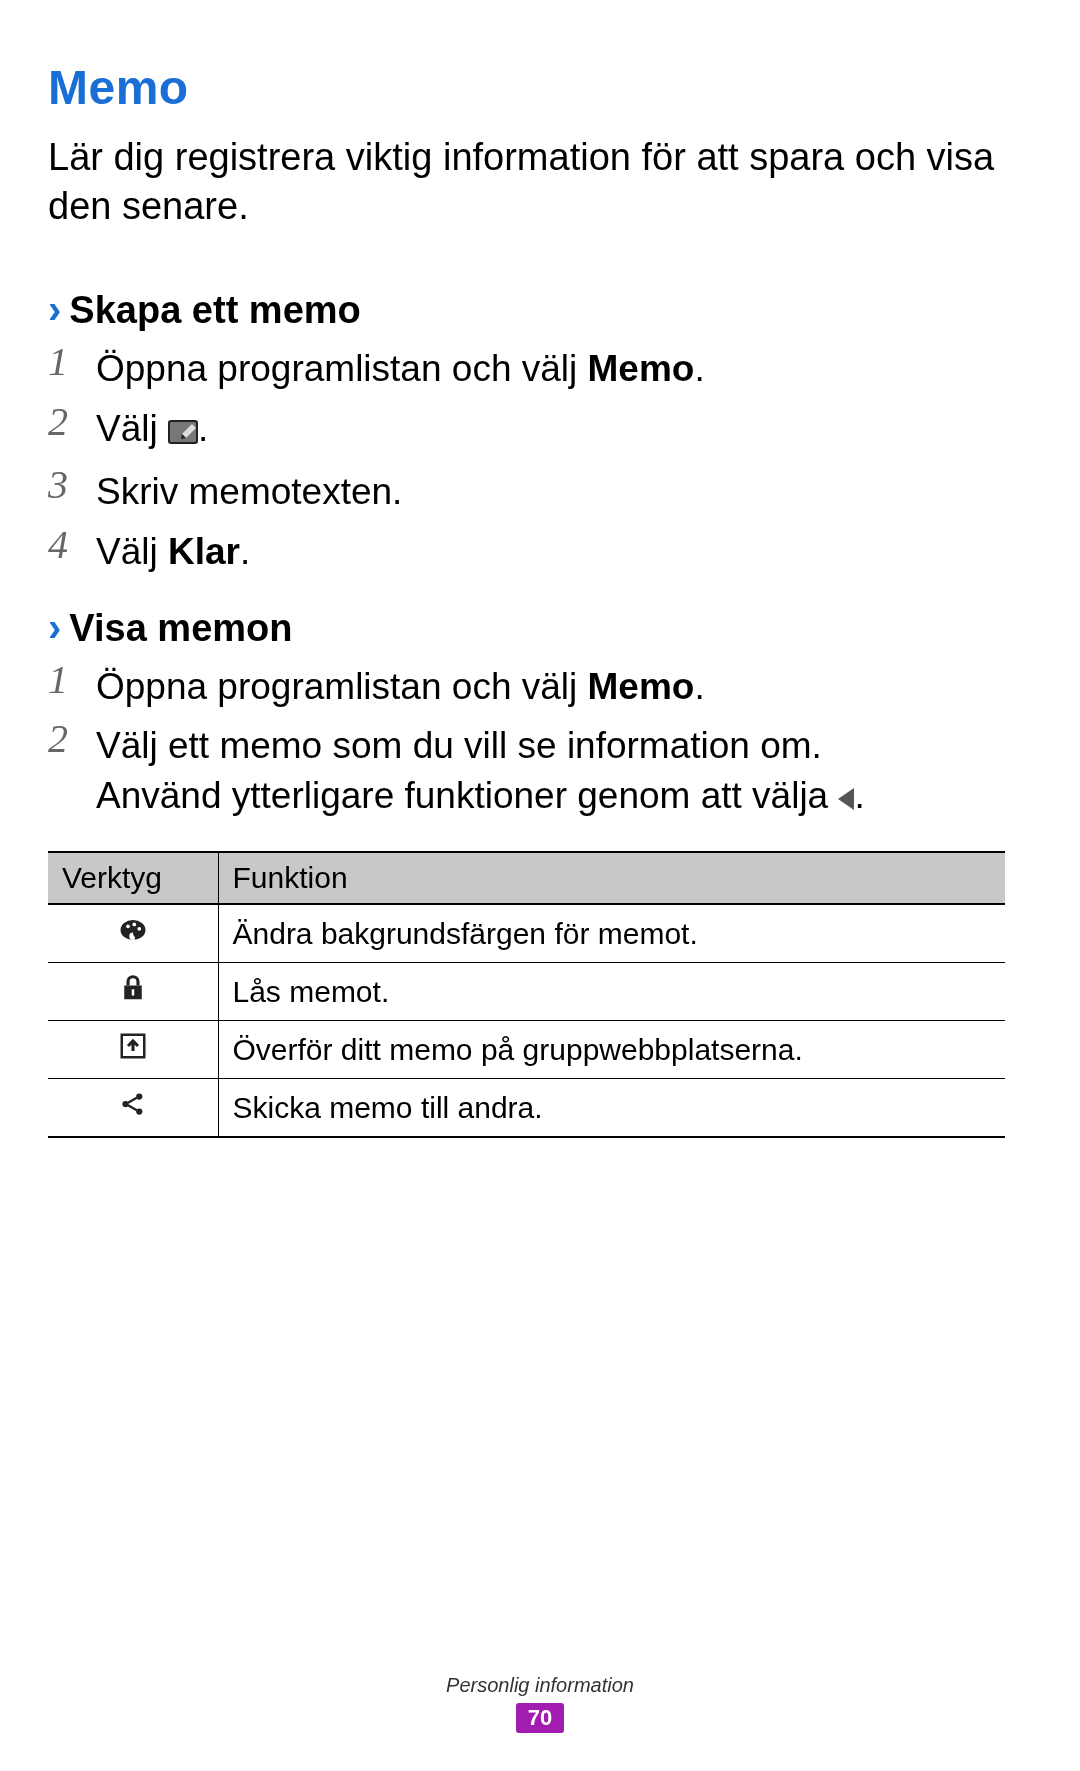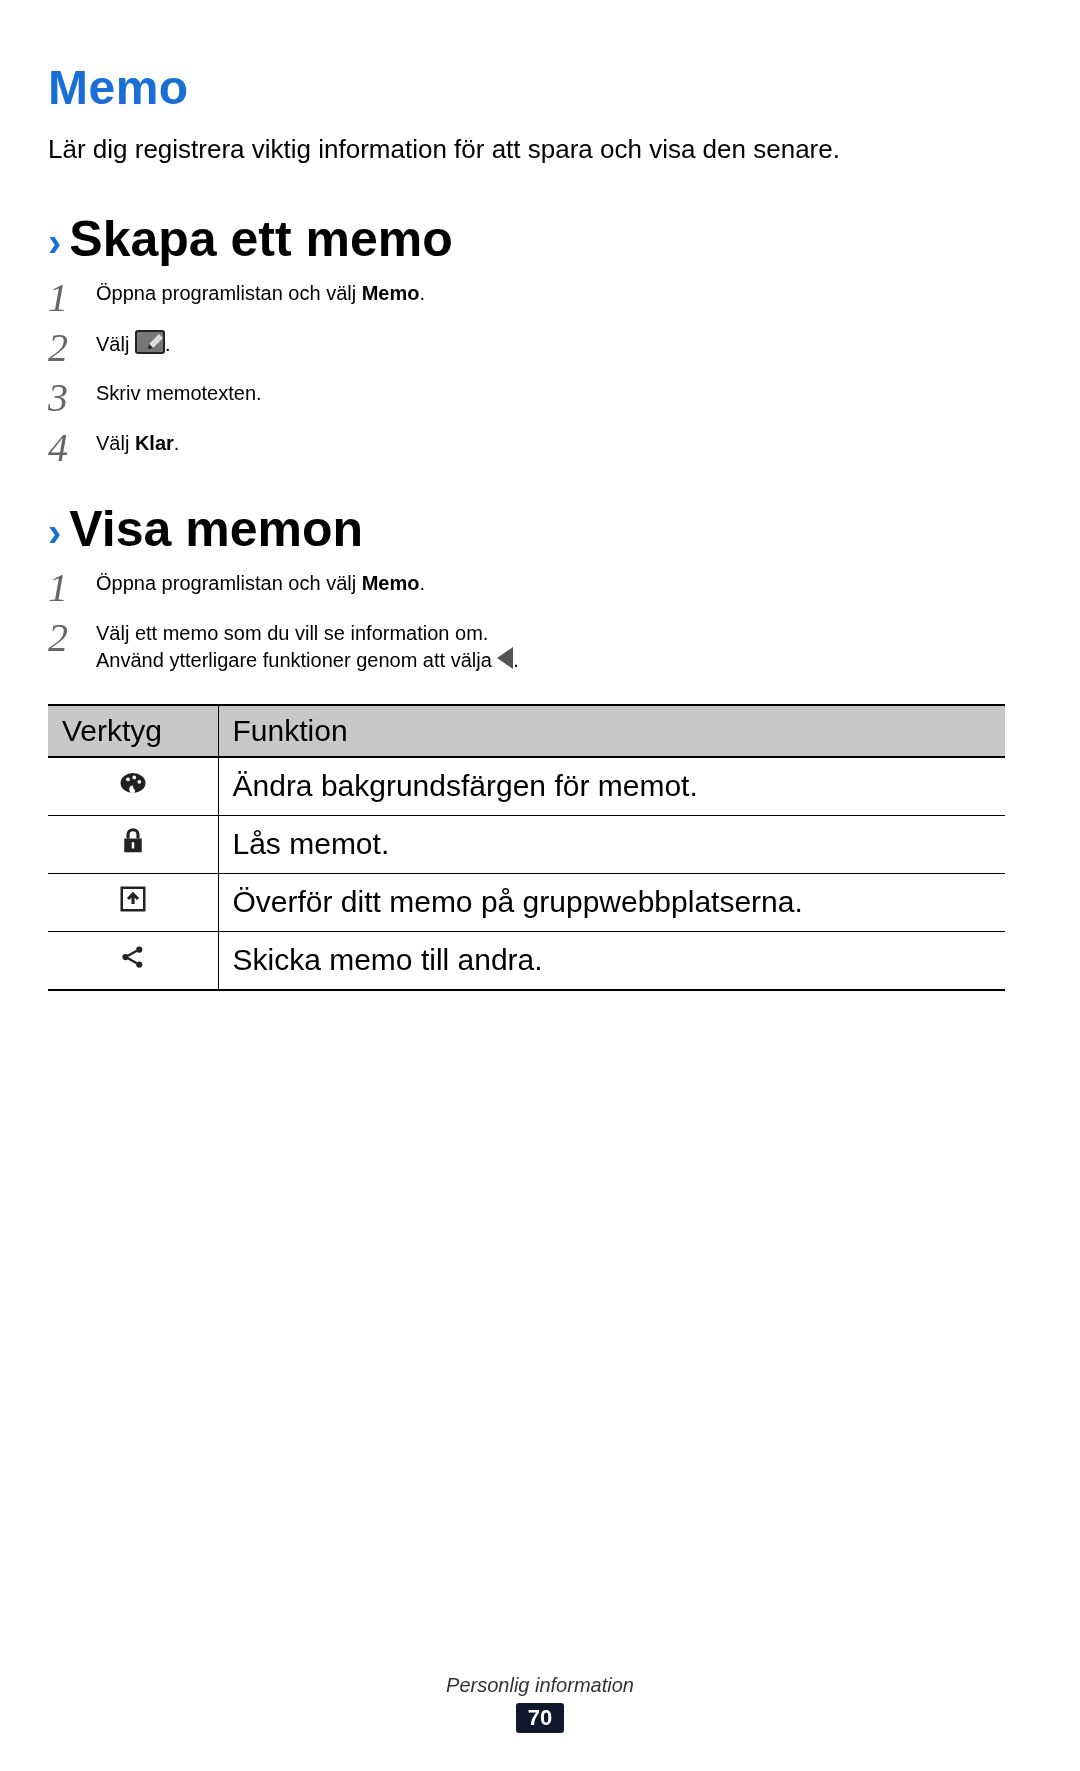--- a/index.html
+++ b/index.html
@@ -1,53 +1,53 @@
 <!DOCTYPE html>
 <html><head>
 <meta charset="utf-8">
 <style>
   * { box-sizing: border-box; margin: 0; padding: 0; }
   html, body { width: 1080px; height: 1771px; background: #fff; font-family: "Myriad Pro", "Segoe UI", Arial, sans-serif; color: #000; }
   .page { padding: 60px 75px 0 48px; position: relative; height: 100%; }
   .title { font-size: 48px; font-weight: 700; color: #1a6fd6; margin-bottom: 18px; letter-spacing: 0.5px; }
-  .intro { font-size: 26px; line-height: 1.3; margin-bottom: 43px; }
+  .intro { font-size: 38px; line-height: 1.3; margin-bottom: 57px; }
   .sub-row { display: flex; align-items: baseline; gap: 8px; margin-bottom: 8px; margin-top: 10px; }
   .chevron { color: #1a6fd6; font-size: 40px; font-weight: 900; line-height: 1; }
-  .subheading { font-size: 50px; font-weight: 700; }
+  .subheading { font-size: 38px; font-weight: 700; }
   ol.steps { list-style: none; counter-reset: step; margin: 8px 0 30px 0; }
   ol.steps > li { counter-increment: step; display: flex; align-items: flex-start; margin: 6px 0; }
   ol.steps > li::before {
     content: counter(step);
     font-family: Georgia, "Times New Roman", serif;
     font-style: italic;
     font-size: 40px;
     color: #666;
     width: 48px;
     flex-shrink: 0;
     text-align: left;
     line-height: 1.1;
   }
-  .step-body { font-size: 20px; line-height: 1.35; padding-top: 4px; }
+  .step-body { font-size: 37px; line-height: 1.35; padding-top: 4px; }
   .step-body b { font-weight: 700; }
   .inline-icon { display: inline-block; vertical-align: -3px; }
   .inline-icon.triangle-left {
     width: 0; height: 0; border-top: 11px solid transparent; border-bottom: 11px solid transparent;
     border-right: 16px solid #555; vertical-align: -2px;
   }
   table.tools { width: 100%; border-collapse: collapse; margin-top: 14px; font-size: 30px; border-top: 2px solid #000; border-bottom: 2px solid #000; }
   table.tools th { background: #c8c8c8; font-weight: 400; text-align: left; padding: 8px 14px; border-bottom: 2px solid #000; }
   table.tools th:first-child { border-right: 1px solid #000; width: 170px; }
   table.tools td { padding: 10px 14px; border-bottom: 1px solid #000; vertical-align: middle; }
   table.tools tr:last-child td { border-bottom: none; }
   table.tools td.icon-cell { border-right: 1px solid #000; text-align: center; }
   .ticon { display: inline-block; }
   .ticon svg { width: 30px; height: 30px; display: block; }
   .footer { position: absolute; bottom: 38px; left: 0; right: 0; text-align: center; }
   .footer-label { font-style: italic; font-size: 20px; color: #333; margin-bottom: 6px; }
-  .page-badge { display: inline-block; background: #0f172a; color: #fff; font-size: 22px; padding: 2px 12px; border-radius: 3px; font-weight: 600; }
+  .page-badge { display: inline-block; background: #a21caf; color: #fff; font-size: 22px; padding: 2px 12px; border-radius: 3px; font-weight: 600; }
 </style>
 </head>
 <body>
 
 <div class="page">
 
   <h1 class="title">Memo</h1>
   <p class="intro">Lär dig registrera viktig information för att spara och visa den senare.</p>
 
   <div class="sub-row">

